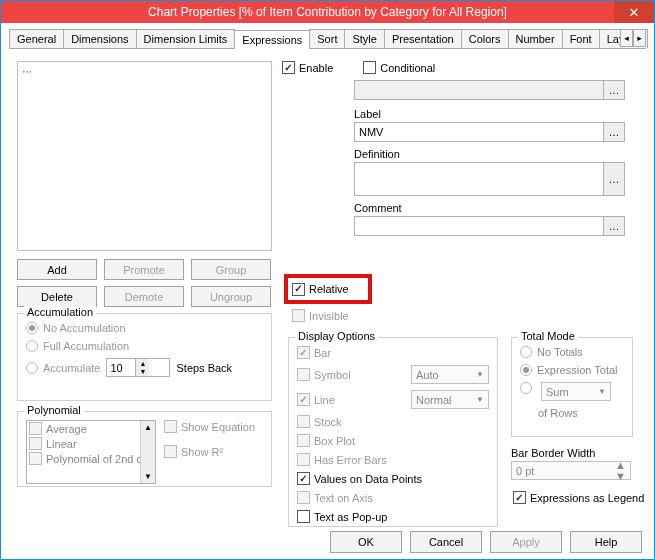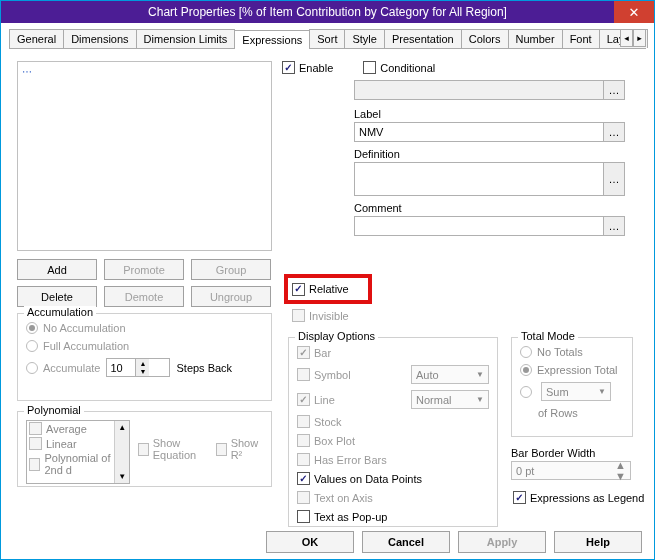--- a/index.html
+++ b/index.html
@@ -1,18 +1,18 @@
 <!DOCTYPE html>
 <html><head>
 <meta charset="utf-8">
 <style>
   * { box-sizing: border-box; font-family: "Segoe UI", Tahoma, sans-serif; font-size: 11px; }
   body { margin: 0; background: #fff; }
   .window { width: 655px; height: 560px; background: #fff; border: 1px solid #0099dd; position: relative; }
-  .titlebar { height: 22px; background: #4c1d95; color: #fff; display: flex; align-items: center; justify-content: center; position: relative; }
+  .titlebar { height: 22px; background: #ef4444; color: #fff; display: flex; align-items: center; justify-content: center; position: relative; }
   .titlebar .title { font-size: 12px; }
   .titlebar .close { position: absolute; right: 0; top: 0; width: 40px; height: 22px; background: #d04030; color: #fff; display: flex; align-items: center; justify-content: center; font-size: 13px; }
   .tabs { display: flex; align-items: flex-end; margin: 6px 8px 0 8px; border-bottom: 1px solid #aaa; position: relative; }
   .tab { padding: 3px 7px; border: 1px solid #aaa; border-bottom: none; background: #f4f4f4; margin-right: -1px; cursor: default; white-space: nowrap; }
   .tab.active { background: #fff; position: relative; top: 1px; }
   .tabscroll { position: absolute; right: 0; top: 0; display: flex; }
   .tabscroll span { width: 13px; height: 18px; border: 1px solid #aaa; display: flex; align-items: center; justify-content: center; font-size: 9px; background: #f4f4f4; }
   .body { position: relative; padding: 8px 12px; height: 490px; }
   .tree { position: absolute; left: 16px; top: 12px; width: 255px; height: 190px; border: 1px solid #c0c0c0; background: #fff; padding: 4px; }
   .tree-item { color: #1a4fc0; font-size: 10px; }
@@ -43,34 +43,34 @@
   .accum .opt { margin-bottom: 6px; display: flex; align-items: center; }
   .spin { width: 64px; height: 19px; border: 1px solid #b0b0b0; display: inline-flex; align-items: center; position: relative; margin: 0 6px; }
   .spin input { border: none; width: 28px; padding: 0 3px; font-size: 11px; outline: none; }
   .spin .arrows { width: 14px; height: 100%; display: flex; flex-direction: column; border-left: 1px solid #b0b0b0; }
   .spin .arrows span { flex: 1; display: flex; align-items: center; justify-content: center; font-size: 7px; background: #eee; }
   .trend { left: 16px; top: 362px; width: 255px; height: 76px; }
   .trend-list { width: 130px; height: 64px; border: 1px solid #b0b0b0; overflow: hidden; position: relative; }
   .trend-list .item { display: flex; align-items: center; padding: 1px 2px; color: #888; }
   .trend-list .scroll { position: absolute; right: 0; top: 0; width: 15px; height: 100%; background: #efefef; border-left: 1px solid #ccc; display: flex; flex-direction: column; justify-content: space-between; }
   .trend-list .scroll span { height: 13px; display: flex; align-items: center; justify-content: center; font-size: 8px; }
-  .trend-right { display: flex; flex-direction: row; gap: 6px; margin-left: 8px; }
+  .trend-right { display: flex; flex-direction: column; gap: 6px; margin-left: 8px; }
   .rel-box { position: absolute; left: 283px; top: 225px; width: 88px; height: 30px; border: 4px solid #e01010; display: flex; align-items: center; padding-left: 4px; }
   .invisible-row { position: absolute; left: 291px; top: 260px; display: flex; align-items: center; color: #999; }
   .display-opts { left: 287px; top: 288px; width: 210px; height: 190px; }
   .display-opts .opt { display: flex; align-items: center; margin-bottom: 6px; }
   .combo { width: 78px; height: 19px; border: 1px solid #c0c0c0; display: inline-flex; align-items: center; justify-content: space-between; padding: 0 4px; margin-left: auto; color: #888; background: #fafafa; }
   .combo .arr { font-size: 8px; }
   .totalmode { left: 510px; top: 288px; width: 122px; height: 100px; }
-  .totalmode .opt { display: flex; align-items: center; margin-bottom: 6px; color: #888; }
+  .totalmode .opt { display: flex; margin-bottom: 6px; color: #888; }
   .barborder { position: absolute; left: 510px; top: 398px; width: 122px; }
   .barborder .combo { width: 120px; margin-left: 0; }
   .expr-legend { position: absolute; left: 512px; top: 442px; display: flex; align-items: center; }
   .footer { position: absolute; left: 0; right: 0; bottom: 6px; display: flex; justify-content: flex-end; gap: 8px; padding-right: 12px; }
-  .footer .btn { width: 88px; height: 22px; font-weight: bold; }
+  .footer .btn { width: 72px; height: 22px; }
   .disabled-text { color: #999; }
 </style>
 </head>
 <body>
 
 <div class="window">
   <div class="titlebar">
     <span class="title">Chart Properties [% of Item Contribution by Category for All Region]</span>
     <div class="close">✕</div>
   </div>

